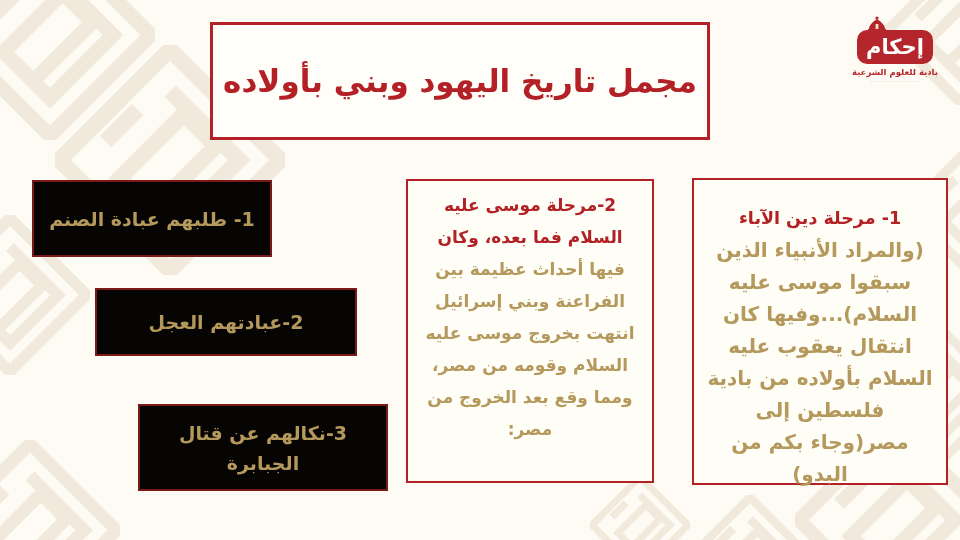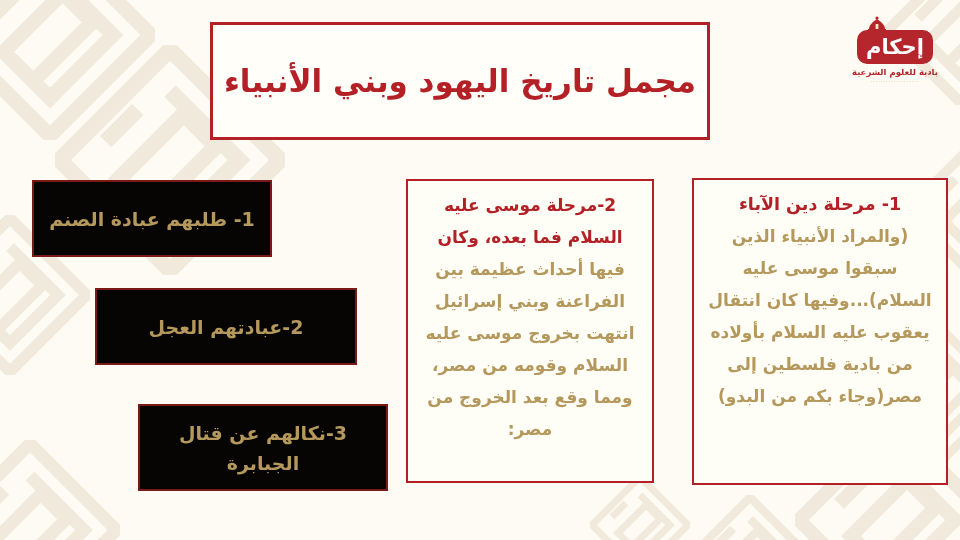--- a/index.html
+++ b/index.html
@@ -45,33 +45,33 @@
     position:absolute;box-sizing:border-box;
     background:#fefdf6;border:2.5px solid var(--accent-red);
     direction:rtl;text-align:center;font-weight:bold;
     padding:8px 9px;
   }
   .panel-fathers{left:692px;top:178px;width:256px;height:307px;}
   .panel-moses{left:406px;top:179px;width:248px;height:304px;}
   .panel p{margin:0;font-size:17px;line-height:32px;}
   .panel .red{color:var(--accent-red);}
   .panel .gold{color:var(--gold-text);}
-  .panel-heading{color:var(--accent-red);font-size:17.5px;line-height:32px;margin-top:0;}
-  .panel-body{color:var(--gold-text);font-size:17px;line-height:32px;}
+  .panel-heading{color:var(--accent-red);font-size:17.5px;line-height:32px;margin-top:14px;}
+  .panel-body{color:var(--gold-text);font-size:20px;line-height:32px;}
   
   .event{
     position:absolute;box-sizing:border-box;
     background:var(--box-black);border:2px solid var(--box-black-border);
     color:var(--gold-text);font-weight:bold;font-size:19px;line-height:30px;
     direction:rtl;text-align:center;
     display:flex;align-items:center;justify-content:center;
     padding:4px 12px;
   }
   .event-1{left:32px;top:180px;width:240px;height:77px;}
-  .event-2{left:95px;top:288px;width:262px;height:77px;}
+  .event-2{left:95px;top:288px;width:262px;height:68px;}
   .event-3{left:138px;top:404px;width:250px;height:87px;}
 </style>
 </head>
 <body>
 
 <div class="slide">
 
   <svg width="0" height="0" style="position:absolute" aria-hidden="true">
     <defs>
       <g id="kufic" fill="none" stroke="currentColor" stroke-width="7">
@@ -109,21 +109,21 @@
       </svg>
     <svg class="motif" style="left:690px;top:495px" width="120" height="120" viewBox="0 0 100 100">
         <use href="#kufic"></use>
       </svg>
     <svg class="motif" style="left:590px;top:475px" width="100" height="100" viewBox="0 0 100 100">
         <use href="#kufic"></use>
       </svg>
   </div>
 
   <div class="title-box">
-    <h1>مجمل تاريخ اليهود وبني الأنبياء</h1>
+    <h1>مجمل تاريخ اليهود وبني بأولاده</h1>
   </div>
 
   <div class="logo">
     <svg class="dome" width="22" height="16" viewBox="0 0 22 16">
       <circle cx="11" cy="2" r="1.6" fill="#b5262c"></circle>
       <path d="M11 3 C5 7 3 10 3 13 L19 13 C19 10 17 7 11 3 Z" fill="#b5262c"></path>
       <rect x="2" y="13" width="18" height="3" fill="#b5262c"></rect>
       <rect x="9.6" y="8" width="2.8" height="5" fill="#f3e3c3"></rect>
     </svg>
     <div class="logo-block">إحكام</div>

